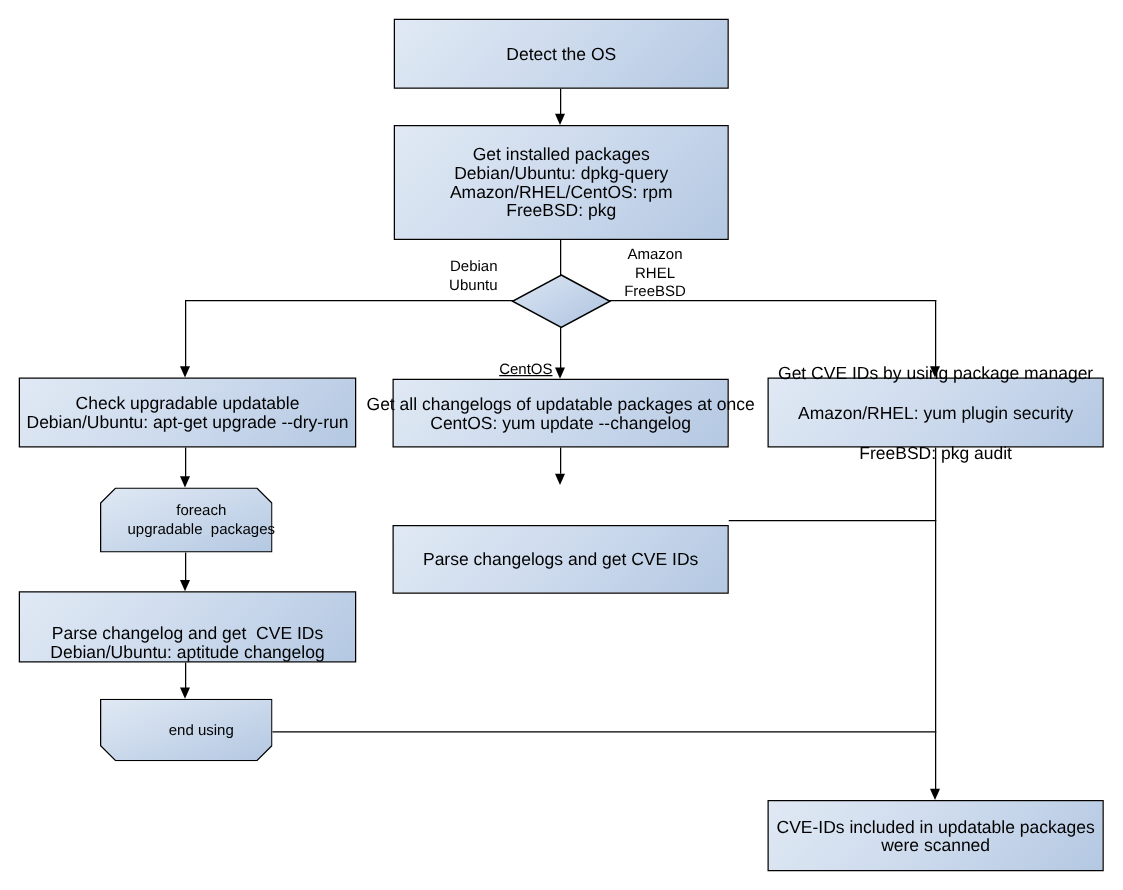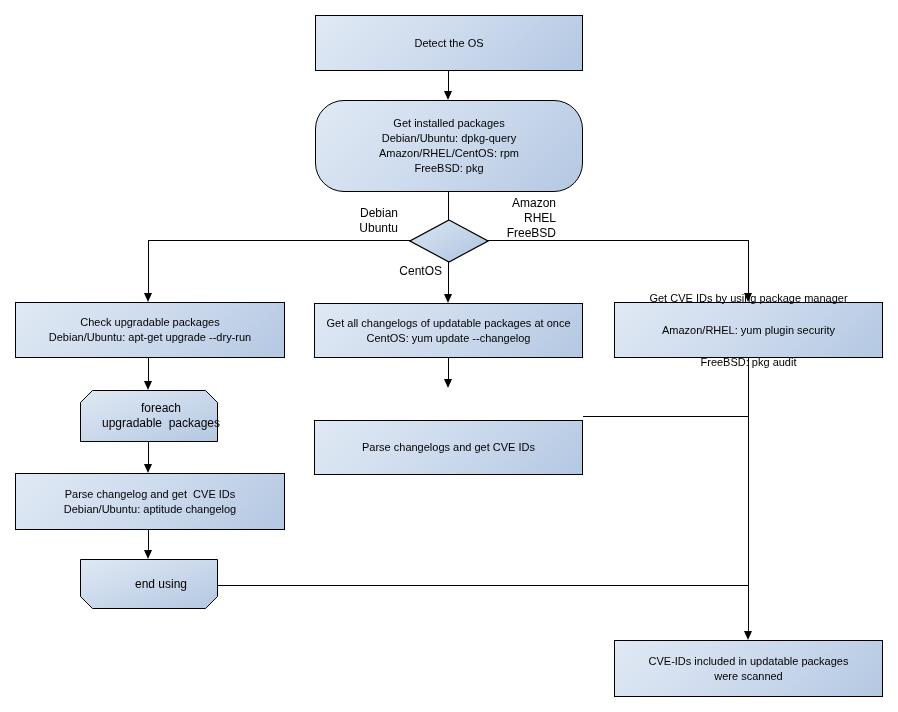--- a/index.html
+++ b/index.html
@@ -16,21 +16,21 @@
 
   
   .node {
     position: absolute;
     border: 1px solid #000000;
     background: linear-gradient(135deg, #e0e9f4 0%, #cfdcee 45%, #b4c8e2 100%);
     display: flex;
     flex-direction: column;
     justify-content: center;
     align-items: center;
-    font-size: 11px;
+    font-size: 14px;
     line-height: 15px;
     color: #000000;
     text-align: center;
   }
   .node .line { white-space: pre; flex-shrink: 0; }
 
   
   .shape-node { position: absolute; }
   .shape-node svg { position: absolute; left: 0; top: 0; display: block; }
   .shape-node .node-text {
@@ -54,44 +54,44 @@
   }
 
   
   .edge-label {
     position: absolute;
     font-size: 12px;
     line-height: 15px;
     color: #000000;
   }
   .edge-label.align-right { text-align: right; }
-  .edge-label.align-center { text-align: right; }
+  .edge-label.align-center { text-align: center; }
 </style>
 </head>
 <body>
 
 <div class="canvas">
 
   <div class="node" style="left:315px; top:15px; width:268px; height:56px;">
     <div class="line">Detect the OS</div>
   </div>
 
-  <div class="node" style="left:315px; top:100px; width:268px; height:92px;border-radius:29px;">
+  <div class="node" style="left:315px; top:100px; width:268px; height:92px;">
     <div class="line">Get installed packages</div>
     <div class="line">Debian/Ubuntu: dpkg-query</div>
     <div class="line">Amazon/RHEL/CentOS: rpm</div>
     <div class="line">FreeBSD: pkg</div>
   </div>
 
   <div class="node" style="left:15px; top:302px; width:270px; height:56px;">
-    <div class="line">Check upgradable packages</div>
+    <div class="line">Check upgradable updatable</div>
     <div class="line">Debian/Ubuntu: apt-get upgrade --dry-run</div>
   </div>
 
-  <div class="node" style="left:15px; top:473px; width:270px; height:57px;">
+  <div class="node" style="left:15px; top:473px; width:270px; height:57px;justify-content:flex-end;">
     <div class="line">Parse changelog and get  CVE IDs</div>
     <div class="line">Debian/Ubuntu: aptitude changelog</div>
   </div>
 
   <div class="node" style="left:314px; top:303px; width:269px; height:55px;">
     <div class="line">Get all changelogs of updatable packages at once</div>
     <div class="line">CentOS: yum update --changelog</div>
   </div>
 
   <div class="node" style="left:314px; top:388px; width:269px; height:55px;margin-top:32px;">
@@ -191,17 +191,17 @@
     <div>Debian</div>
     <div>Ubuntu</div>
   </div>
 
   <div class="edge-label align-center" style="left:492px; top:196px; width:64px;">
     <div>Amazon</div>
     <div>RHEL</div>
     <div>FreeBSD</div>
   </div>
 
-  <div class="edge-label align-right" style="left:380px; top:264px; width:62px;">
+  <div class="edge-label align-right" style="left:380px; top:288px; width:62px;text-decoration:underline;">
     <div>CentOS</div>
   </div>
 
 </div>
 
 </body></html>

